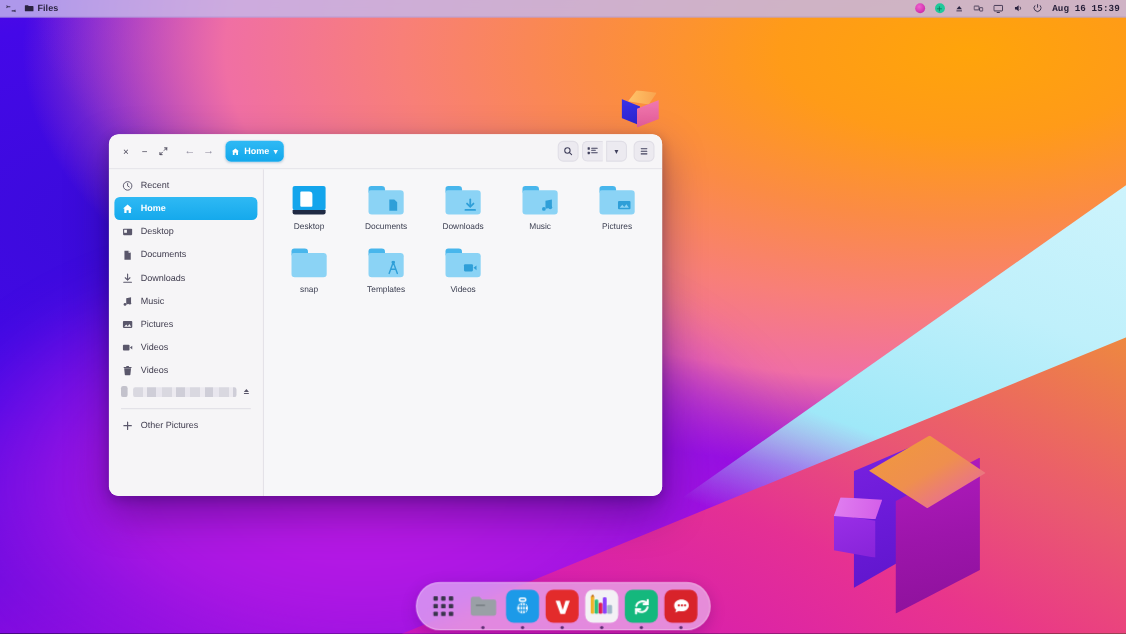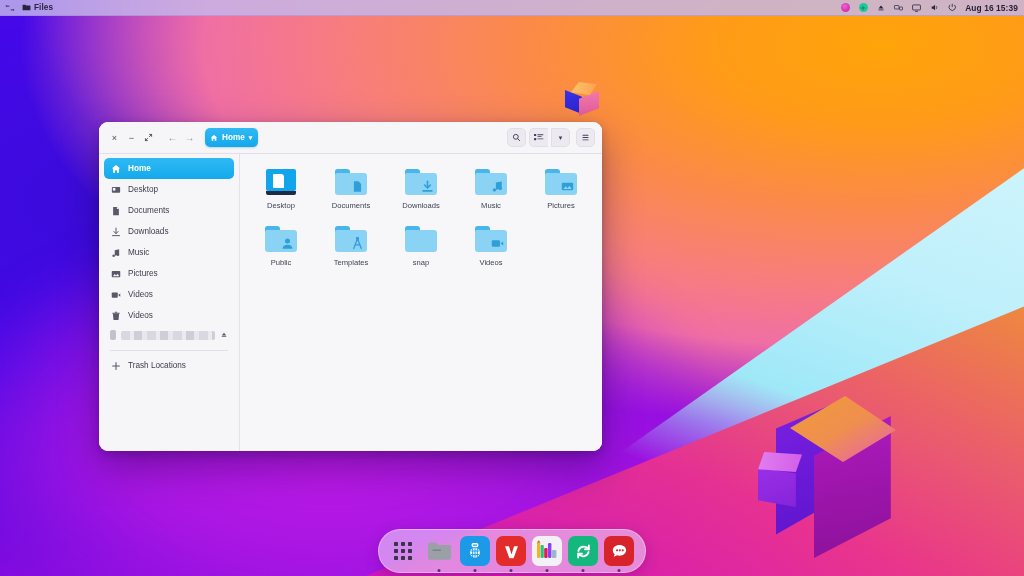--- a/index.html
+++ b/index.html
@@ -99,21 +99,21 @@
   #topbar {
     position: absolute; top: 0; left: 0; width: 1024px; height: 16px;
     background: rgba(196,184,236,.82);
     backdrop-filter: blur(8px);
     display: flex; align-items: center;
     font-size: 8.5px; color: #2a2340;
     border-bottom: 1px solid rgba(120,90,190,.22);
     z-index: 40;
   }
   #topbar .tb-left { display: flex; align-items: center; gap: 7px; padding-left: 5px; }
-  #topbar .tb-right { margin-left: auto; display: flex; align-items: center; gap: 9px; padding-right: 6px; }
+  #topbar .tb-right { margin-left: auto; display: flex; align-items: center; gap: 9px; padding-right: 6px; font-family: Liberation Mono, monospace; }
   .tb-appname { font-weight: bold; font-size: 8.2px; letter-spacing: .1px; }
   .tb-clock { font-weight: bold; font-size: 8.4px; color: #241e38; letter-spacing: .1px; }
   .tray-dot { width: 9px; height: 9px; border-radius: 50%; display: inline-block; }
 
   
   #filewin {
     position: absolute; left: 99px; top: 122px;
     width: 503px; height: 329px;
     background: #ffffff;
     border-radius: 9px;
@@ -399,20 +399,29 @@
             <rect x="2.5" y="11.4" width="11" height="1.7" rx=".8"></rect>
           </svg>
       </div>
     </div>
   </div>
 
   <div class="fw-body">
 
     <div class="sidebar">
 
+      <div class="side-item">
+        <span class="sico">
+          <svg viewBox="0 0 16 16" fill="none" stroke="#5a576b" stroke-width="1.4">
+              <circle cx="8" cy="8" r="6.2"></circle>
+              <path d="M8 4.6V8l2.4 1.6" stroke-linecap="round"></path>
+            </svg>
+        </span>
+        <span>Recent</span>
+      </div>
 
 
       <div class="side-item active">
         <span class="sico">
           <svg viewBox="0 0 16 16" fill="#ffffff">
               <path d="M8 1.6L1.4 7.3h1.8v6.6h3.3V9.8h3v4.1h3.3V7.3h1.8z"></path>
             </svg>
         </span>
         <span>Home</span>
       </div>
@@ -504,21 +513,21 @@
       </div>
 
       <div class="side-sep"></div>
 
       <div class="side-item">
         <span class="sico">
           <svg viewBox="0 0 16 16" fill="none" stroke="#5a576b" stroke-width="1.7" stroke-linecap="round">
               <path d="M8 2.6v10.8M2.6 8h10.8"></path>
             </svg>
         </span>
-        <span>Trash Locations</span>
+        <span>Other Pictures</span>
       </div>
       <div class="side-spacer"></div>
     </div>
 
     <div class="content">
       <div class="grid">
 
         <div class="gitem">
           <div class="gicon">
             <div class="deskicon">
@@ -589,34 +598,29 @@
                 <svg viewBox="0 0 16 16" fill="#2f9fd8">
                     <rect x="1" y="3.4" width="14" height="9.2" rx="1.2"></rect>
                     <path d="M2.8 11l3-3.4 2.2 2.4 2.4-3 2.8 4z" fill="#8bd3f5"></path>
                   </svg>
               </div>
             </div>
           </div>
           <div class="glabel">Pictures</div>
         </div>
 
+
         <div class="gitem">
           <div class="gicon">
             <div class="folder">
                 <div class="tab"></div>
                 <div class="body"></div>
-              <div class="emb">
-                <svg viewBox="0 0 16 16" fill="#2f9fd8">
-                    <circle cx="8" cy="5" r="3.1"></circle>
-                    <path d="M1.8 14.6c0-3.4 2.8-5.2 6.2-5.2s6.2 1.8 6.2 5.2z"></path>
-                  </svg>
               </div>
-            </div>
           </div>
-          <div class="glabel">Public</div>
+          <div class="glabel">snap</div>
         </div>
 
         <div class="gitem">
           <div class="gicon">
             <div class="folder">
                 <div class="tab"></div>
                 <div class="body"></div>
               <div class="emb">
                 <svg viewBox="0 0 16 16" fill="none" stroke="#2f9fd8" stroke-width="1.6" stroke-linecap="round">
                     <path d="M8 1.8L3.4 14.2M8 1.8l4.6 12.4M5.2 9.6h5.6"></path>
@@ -626,30 +630,20 @@
             </div>
           </div>
           <div class="glabel">Templates</div>
         </div>
 
         <div class="gitem">
           <div class="gicon">
             <div class="folder">
                 <div class="tab"></div>
                 <div class="body"></div>
-              </div>
-          </div>
-          <div class="glabel">snap</div>
-        </div>
-
-        <div class="gitem">
-          <div class="gicon">
-            <div class="folder">
-                <div class="tab"></div>
-                <div class="body"></div>
               <div class="emb">
                 <svg viewBox="0 0 16 16" fill="#2f9fd8">
                     <rect x="1" y="4" width="10" height="8" rx="1.2"></rect>
                     <path d="M11.6 8l3.4-2.6v5.2z"></path>
                   </svg>
               </div>
             </div>
           </div>
           <div class="glabel">Videos</div>
         </div>

